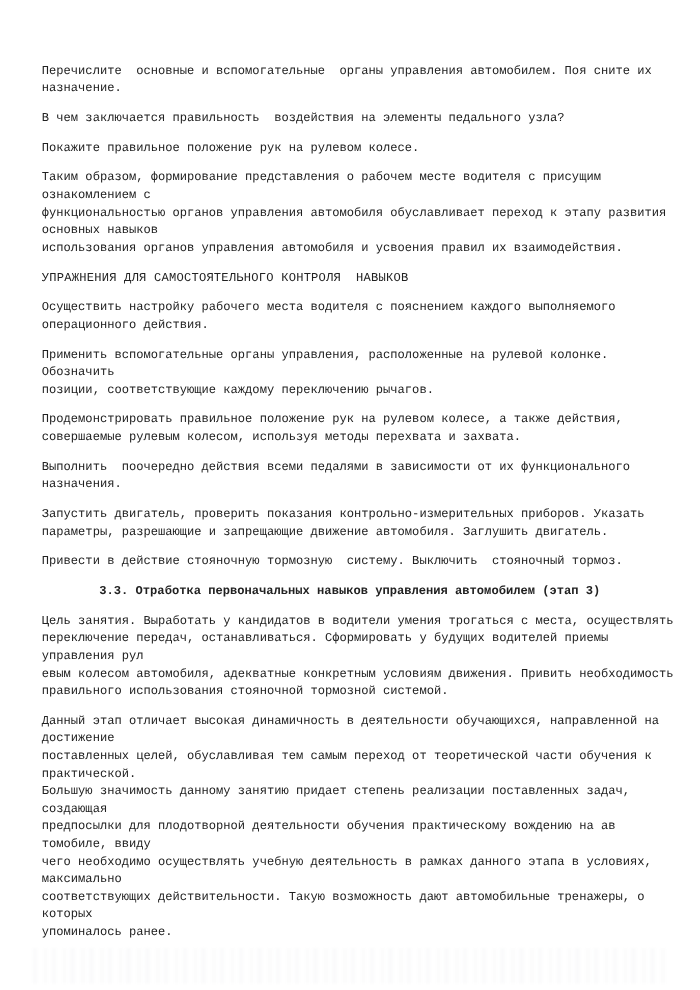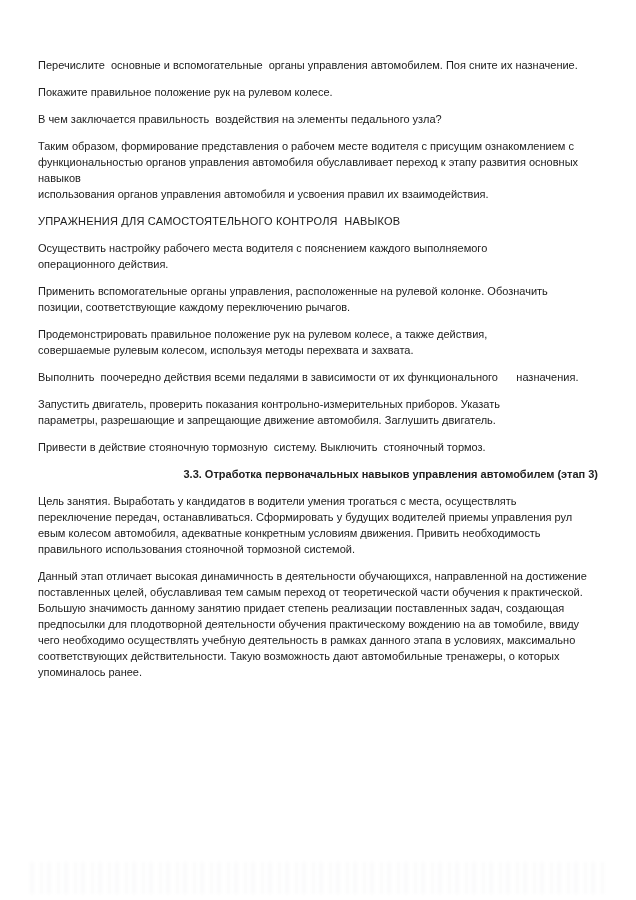--- a/index.html
+++ b/index.html
@@ -6,42 +6,42 @@
     margin: 0;
     padding: 0;
     background: #ffffff;
   }
   .page {
     position: relative;
     width: 636px;
     height: 900px;
     background: #ffffff;
     overflow: hidden;
-    font-family: Liberation Sans, sans-serif;
+    font-family: Liberation Mono, monospace;
   }
   .content {
     position: absolute;
     left: 38px;
     top: 57px;
     width: 580px;
     color: #212121;
     font-size: 11px;
     line-height: 16px;
     text-align: left;
   }
   .content p {
     margin: 0 0 11px 0;
     white-space: pre-wrap;
   }
   .content p.caps-heading {
     letter-spacing: 0.2px;
   }
   .content p.chapter-heading {
     font-weight: 700;
-    text-align: right;
+    text-align: center;
     width: 560px;
   }
   
   .scan-noise {
     position: absolute;
     left: 30px;
     top: 862px;
     width: 576px;
     height: 32px;
     background:
@@ -52,22 +52,22 @@
         rgba(255,255,255,0) 14px, rgba(255,255,255,0) 17px);
     filter: blur(1px);
   }
 </style>
 </head>
 <body>
 
 <div class="page">
   <div class="content">
     <p>Перечислите  основные и вспомогательные  органы управления автомобилем. Поя сните их назначение.</p>
+    <p>В чем заключается правильность  воздействия на элементы педального узла?</p>
     <p>Покажите правильное положение рук на рулевом колесе.</p>
-    <p>В чем заключается правильность  воздействия на элементы педального узла?</p>
     <p>Таким образом, формирование представления о рабочем месте водителя с присущим ознакомлением с
 функциональностью органов управления автомобиля обуславливает переход к этапу развития основных навыков
 использования органов управления автомобиля и усвоения правил их взаимодействия.</p>
     <p class="caps-heading">УПРАЖНЕНИЯ ДЛЯ САМОСТОЯТЕЛЬНОГО КОНТРОЛЯ  НАВЫКОВ</p>
     <p>Осуществить настройку рабочего места водителя с пояснением каждого выполняемого
 операционного действия.</p>
     <p>Применить вспомогательные органы управления, расположенные на рулевой колонке. Обозначить
 позиции, соответствующие каждому переключению рычагов.</p>
     <p>Продемонстрировать правильное положение рук на рулевом колесе, а также действия,
 совершаемые рулевым колесом, используя методы перехвата и захвата.</p>

